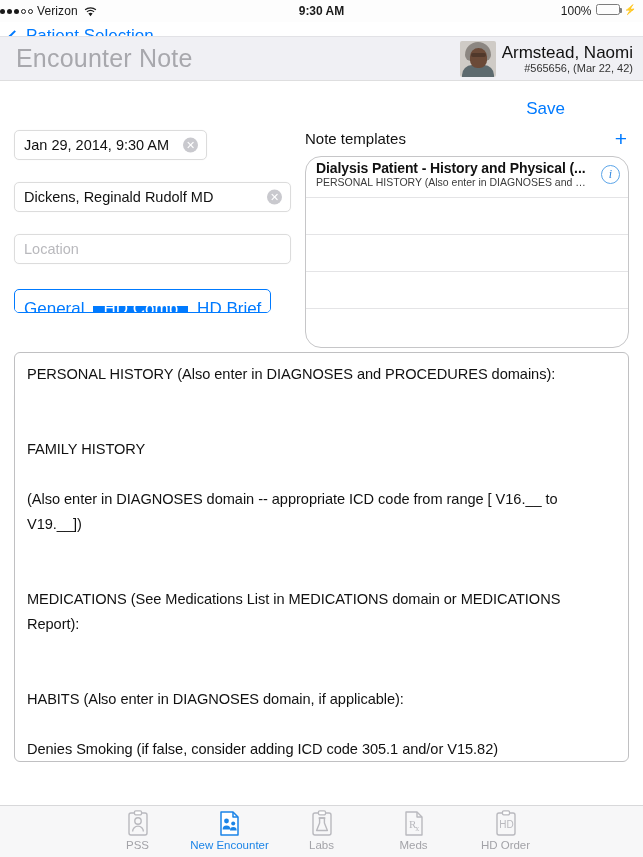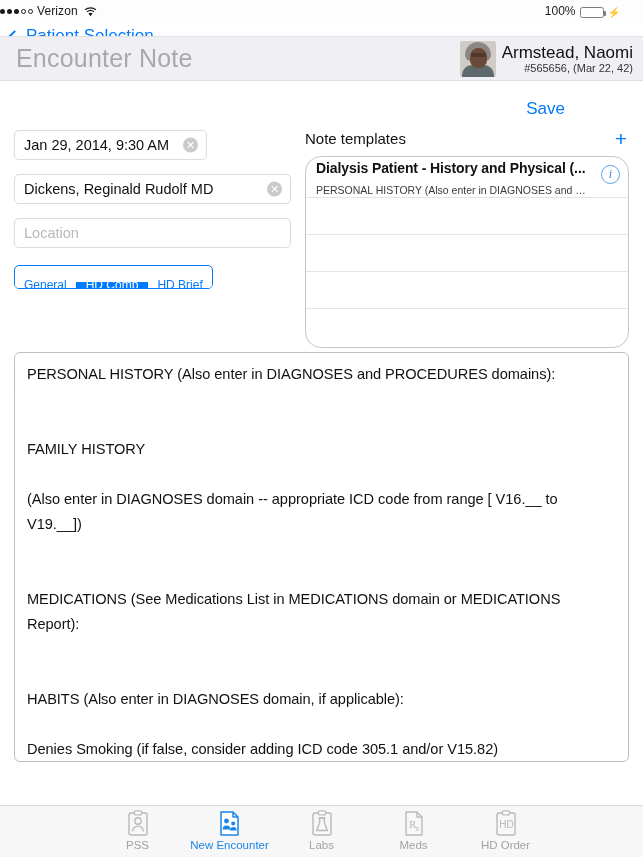--- a/index.html
+++ b/index.html
@@ -23,21 +23,21 @@
   .dots { display: flex; align-items: center; gap: 2px; }
   .dot { width: 5px; height: 5px; border-radius: 50%; background: #1a1a1a; display: block; }
   .dot.hollow { background: transparent; border: 1px solid #1a1a1a; width: 5px; height: 5px; }
   .carrier { font-size: 12px; letter-spacing: .1px; }
   .wifi { width: 13px; height: 10px; position: relative; margin-left: 2px; }
   .sb-center {
     position: absolute; left: 0; right: 0; text-align: center;
     font-size: 12px; font-weight: bold; color: #1a1a1a;
   }
   .sb-right {
-    margin-left: auto; display: flex; align-items: flex-end; gap: 4px; padding-right: 22px;
+    margin-left: auto; display: flex; align-items: flex-start; gap: 4px; padding-right: 6px;
   }
   .batt-pct { font-size: 12px; }
   .batt {
     width: 24px; height: 11px; border: 1px solid #7d7d7d; border-radius: 2.5px;
     position: relative; padding: 1px;
   }
   .batt-fill { height: 100%; background: #4cd964; border-radius: 1px; }
   .batt-cap {
     position: absolute; right: -3px; top: 3px; width: 2px; height: 5px;
     background: #7d7d7d; border-radius: 0 1px 1px 0;
@@ -100,21 +100,21 @@
   .save-btn {
     position: absolute; right: 18px; top: 2px;
     color: #007aff; font-size: 17px; background: none; border: none;
     font-family: inherit; cursor: pointer;
   }
 
   
   .left-col { position: absolute; left: 14px; top: 130px; width: 277px; }
   .field {
     position: relative; height: 30px; background: #fff;
-    border: 1px solid #dcdcdc; border-radius: 5px; margin-bottom: 14px;
+    border: 1px solid #dcdcdc; border-radius: 5px; margin-bottom: 22px;
     display: flex; align-items: center;
     box-shadow: 0 0 0 .5px rgba(0,0,0,.02);
   }
   .field.narrow { width: 193px; }
   .field-text {
     font-size: 14.5px; color: #111; padding-left: 9px;
     white-space: nowrap; overflow: hidden; text-overflow: ellipsis;
     padding-right: 30px; width: 100%;
   }
   .field-text.placeholder { color: #b9b9bd; }
@@ -124,21 +124,21 @@
     color: #fff; font-size: 11px; line-height: 15px; text-align: center;
     cursor: pointer; font-family: "Liberation Sans", sans-serif;
   }
 
   
   .seg {
     display: inline-flex; border: 1px solid #007aff; border-radius: 5px;
     overflow: hidden; height: 24px; margin-top: 3px;
   }
   .seg-item {
-    font-size: 12px; color: #007aff; background: #fff;
+    font-size: 17px; color: #007aff; background: #fff;
     padding: 0 9px; display: flex; align-items: center;
     border-right: 1px solid #007aff; cursor: pointer; white-space: nowrap; margin-top: 16px;
   }
   .seg-item:last-child { border-right: none; }
   .seg-item.active { background: #007aff; color: #fff; }
 
   .tmpl-field { margin-top: 75px; width: 277px; }
 
   
   .right-col { position: absolute; left: 305px; top: 128px; width: 324px; }
@@ -159,21 +159,21 @@
     height: 37px; border-bottom: 1px solid #e4e4e6; position: relative;
   }
   .tmpl-row:last-child { border-bottom: none; }
   .tmpl-row.first { height: 41px; padding: 3px 10px 0 10px; }
   .tmpl-row-title {
     font-size: 14px; color: #111; font-weight: bold;
     white-space: nowrap; overflow: hidden; text-overflow: ellipsis;
     padding-right: 32px; letter-spacing: -.1px;
   }
   .tmpl-row-sub {
-    font-size: 10.5px; color: #3b3b3b; margin-top: 8px;
+    font-size: 10.5px; color: #3b3b3b; margin-top: 0;
     white-space: nowrap; overflow: hidden; text-overflow: ellipsis;
     padding-right: 32px;
   }
   .info-btn {
     position: absolute; right: 8px; top: 8px;
     width: 19px; height: 19px; border-radius: 50%;
     border: 1.3px solid #5ba4e8; color: #2f86df;
     font-size: 12px; font-style: italic; font-family: "Liberation Serif", serif;
     text-align: center; line-height: 17px; cursor: pointer; background: #fff;
   }
@@ -227,20 +227,21 @@
       </span>
       <span class="carrier">Verizon</span>
       <span class="wifi">
         <svg width="13" height="10" viewBox="0 0 13 10">
           <path d="M6.5 9.2 L4.4 6.6 a3.4 3.4 0 0 1 4.2 0 Z" fill="#1a1a1a"></path>
           <path d="M2.9 4.9 a5.8 5.8 0 0 1 7.2 0" stroke="#1a1a1a" stroke-width="1.2" fill="none"></path>
           <path d="M1.1 2.8 a8.6 8.6 0 0 1 10.8 0" stroke="#1a1a1a" stroke-width="1.2" fill="none"></path>
         </svg>
       </span>
     </div>
+    <div class="sb-center">9:30 AM</div>
     <div class="sb-right">
       <span class="batt-pct">100%</span>
       <span class="batt">
         <span class="batt-fill"></span><span class="batt-cap"></span>
       </span>
       <span class="bolt">⚡</span>
     </div>
   </div>
 
   <div class="navback">

